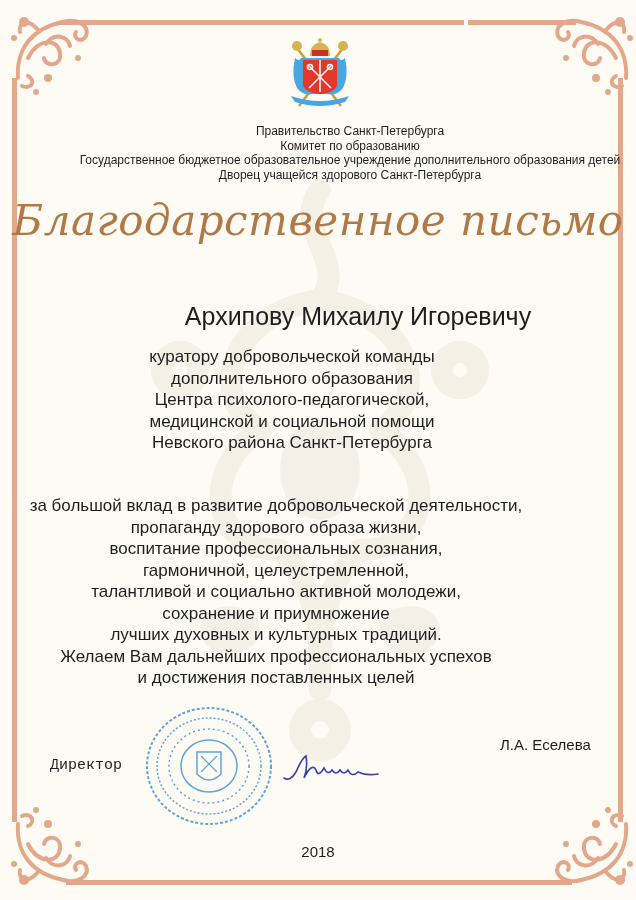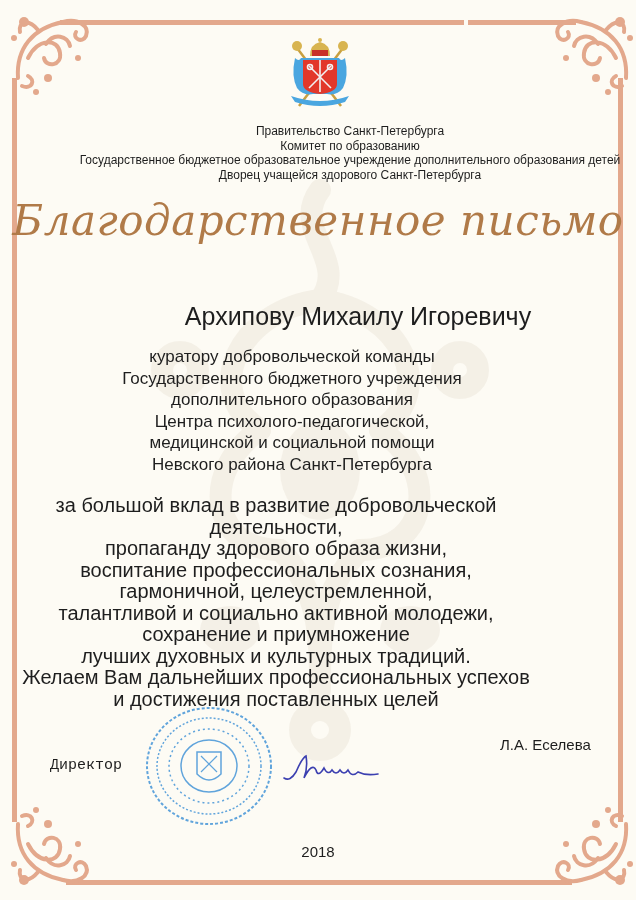--- a/index.html
+++ b/index.html
@@ -21,21 +21,21 @@
   .c-tl { left: 8px; top: 8px; }
   .c-tr { left: 544px; top: 8px; transform: scaleX(-1); }
   .c-bl { left: 8px; top: 802px; transform: scaleY(-1); }
   .c-br { left: 544px; top: 802px; transform: scale(-1,-1); }
   .emblem { position: absolute; left: 283px; top: 36px; width: 74px; height: 74px; }
   .header { position: absolute; left: 0; width: 636px; top: 124px; text-align: center; font-size: 12px; line-height: 14.5px; margin-left: 32px; }
   .title { position: absolute; left: 0; width: 636px; top: 196px; text-align: center;
     font-family: "DejaVu Serif", serif; font-style: italic; font-size: 42px; color: #b07a48; letter-spacing: 0.5px; }
   .recipient { position: absolute; left: 0; width: 636px; top: 302px; text-align: center; font-size: 25px; padding-left: 40px; }
   .position-block { position: absolute; left: 0; width: 584px; top: 346px; text-align: center; font-size: 17px; line-height: 21.5px; }
-  .reason-block { position: absolute; left: 0; width: 552px; top: 495px; text-align: center; font-size: 20px; line-height: 21.5px; }
+  .reason-block { position: absolute; left: 0; width: 552px; top: 495px; text-align: center; font-size: 17px; line-height: 21.5px; }
   .line { display: block; }
   .sign-label { position: absolute; left: 50px; top: 757px; font-size: 15px; font-family: Liberation Mono, monospace; }
   .sign-name { position: absolute; left: 500px; top: 736px; font-size: 15px; }
   .stamp { position: absolute; left: 143px; top: 704px; width: 132px; height: 124px; }
   .signature { position: absolute; left: 280px; top: 748px; width: 100px; height: 40px; }
   .footer { position: absolute; left: 0; width: 636px; top: 842px; text-align: center; font-size: 15px; line-height: 20px; }
 </style>
 </head>
 <body>
 
@@ -162,21 +162,20 @@
     <span class="line">Государственное бюджетное образовательное учреждение дополнительного образования детей</span>
     <span class="line">Дворец учащейся здорового Санкт-Петербурга</span>
   </div>
 
   <div class="title">Благодарственное письмо</div>
 
   <div class="recipient">Архипову Михаилу Игоревичу</div>
 
   <div class="position-block">
     <span class="line">куратору добровольческой команды</span>
-    <span class="line">Государственного бюджетного учреждения</span>
     <span class="line">дополнительного образования</span>
     <span class="line">Центра психолого-педагогической,</span>
     <span class="line">медицинской и социальной помощи</span>
     <span class="line">Невского района Санкт-Петербурга</span>
   </div>
 
   <div class="reason-block">
     <span class="line">за большой вклад в развитие добровольческой деятельности,</span>
     <span class="line">пропаганду здорового образа жизни,</span>
     <span class="line">воспитание профессиональных сознания,</span>

